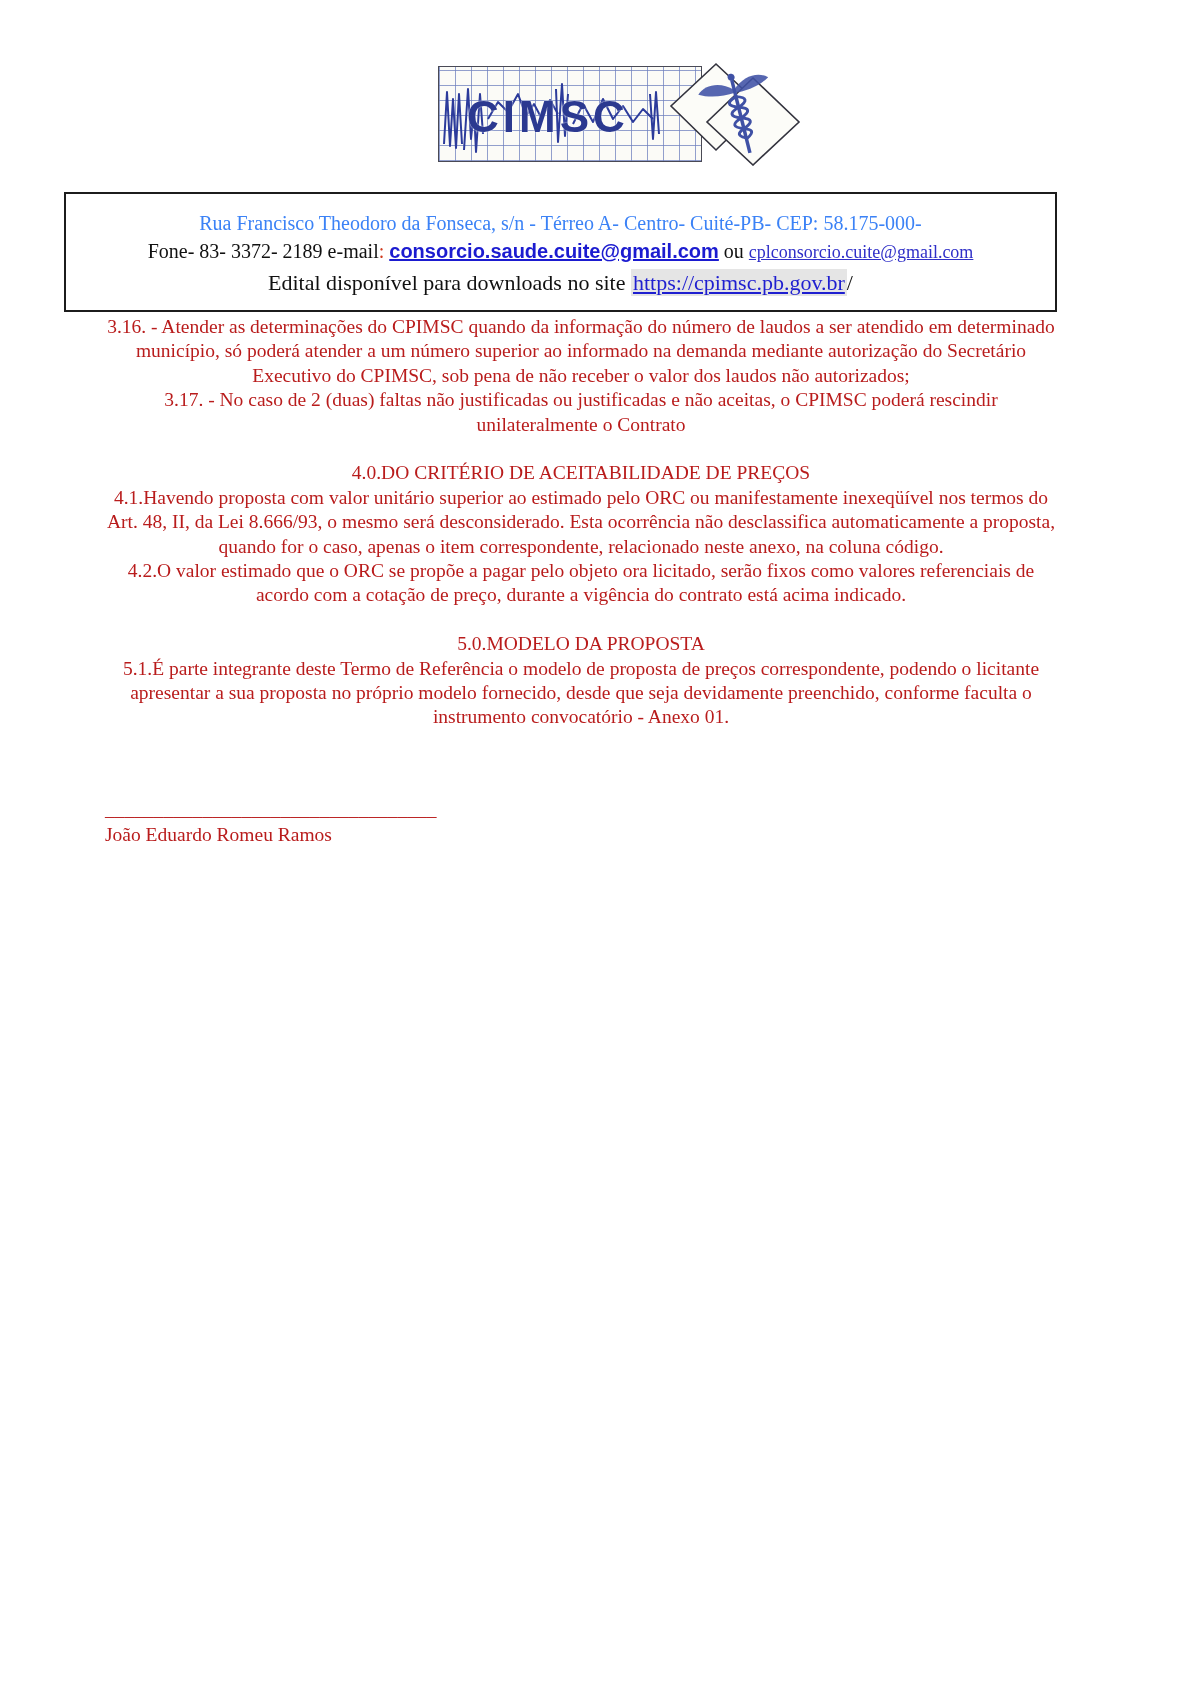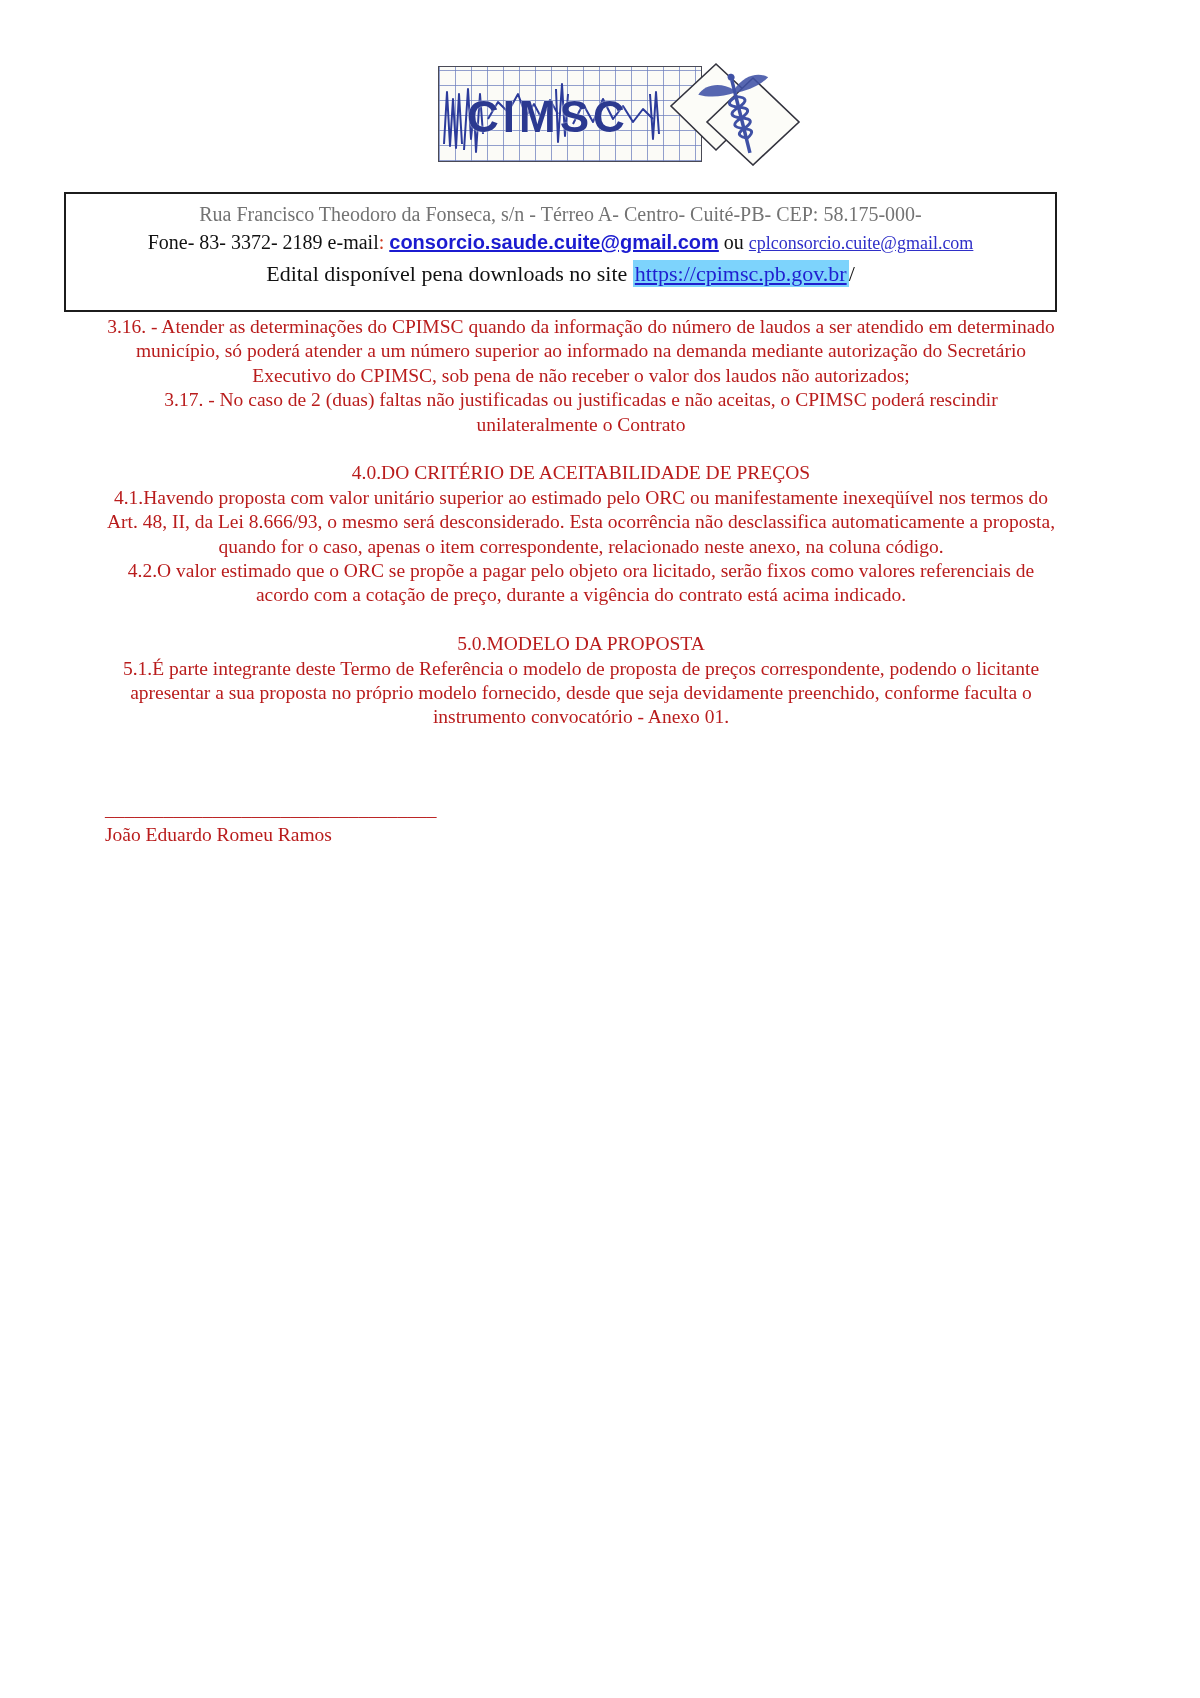--- a/index.html
+++ b/index.html
@@ -30,30 +30,30 @@
   
   .org-title {
     position:absolute; top:156px; left:0; width:100%;
     text-align:center; font-weight:bold; font-size:20px;
     text-decoration:underline; color:#0d0d0d; letter-spacing:.2px;
   }
   .header-box {
     position:absolute; left:64px; top:192px; width:989px; height:116px;
     border:2px solid #1c1c1c; text-align:center;
   }
-  .address-line { margin-top:7px; font-size:20px; line-height:26px; color:#737373; }
+  .address-line { margin-top:16px; font-size:20px; line-height:26px; color:#3b82f6; }
   .contact-line { font-size:20px; line-height:30px; color:#111; }
   .email-primary {
     font-family:"Liberation Sans", sans-serif; font-weight:bold;
     font-size:20px; color:#1b1bd0; text-decoration:underline; cursor:pointer;
   }
   .contact-colon { color:#cf3a1e; }
   .email-secondary { font-size:18px; color:#2f2fc8; text-decoration:underline; cursor:pointer; }
   .edital-line { font-size:22px; line-height:31px; color:#111; }
-  .edital-link { color:#1f1fd0; background:#7dd3fc; text-decoration:underline; padding:1px 2px; cursor:pointer; }
+  .edital-link { color:#1f1fd0; background:#e5e5e5; text-decoration:underline; padding:1px 2px; cursor:pointer; }
 
   
   .doc-body {
     position:absolute; left:105px; top:315px; width:952px;
     font-size:19.5px; line-height:24.4px; color:#b91c1c;
   }
   .doc-body p { margin:0;text-align:center; }
   .clause { text-align:justify; }
   .section-heading { margin-top:24.4px !important; text-align:left; }
 
@@ -93,21 +93,21 @@
     </svg>
   </div>
 
 
   <div class="header-box">
     <div class="address-line">Rua Francisco Theodoro da Fonseca, s/n - Térreo A- Centro- Cuité-PB- CEP: 58.175-000-</div>
     <div class="contact-line">
       <span>Fone- 83- 3372- 2189 e-mail</span><span class="contact-colon">: </span><a class="email-primary">consorcio.saude.cuite@gmail.com</a><span> ou </span><a class="email-secondary">cplconsorcio.cuite@gmail.com</a>
     </div>
     <div class="edital-line">
-      <span>Edital disponível pena downloads no site </span><a class="edital-link">https://cpimsc.pb.gov.br</a><span>/</span>
+      <span>Edital disponível para downloads no site </span><a class="edital-link">https://cpimsc.pb.gov.br</a><span>/</span>
     </div>
   </div>
 
   <div class="doc-body">
     <p class="clause">3.16. - Atender as determinações do CPIMSC quando da informação do número de laudos a ser atendido em determinado município, só poderá atender a um número superior ao informado na demanda mediante autorização do Secretário Executivo do CPIMSC, sob pena de não receber o valor dos laudos não autorizados;</p>
     <p class="clause">3.17. - No caso de 2 (duas) faltas não justificadas ou justificadas e não aceitas, o CPIMSC poderá rescindir unilateralmente o Contrato</p>
 
     <p class="section-heading">4.0.DO CRITÉRIO DE ACEITABILIDADE DE PREÇOS</p>
     <p class="clause">4.1.Havendo proposta com valor unitário superior ao estimado pelo ORC ou manifestamente inexeqüível nos termos do Art. 48, II, da Lei 8.666/93, o mesmo será desconsiderado. Esta ocorrência não desclassifica automaticamente a proposta, quando for o caso, apenas o item correspondente, relacionado neste anexo, na coluna código.</p>
     <p class="clause">4.2.O valor estimado que o ORC se propõe a pagar pelo objeto ora licitado, serão fixos como valores referenciais de acordo com a cotação de preço, durante a vigência do contrato está acima indicado.</p>

